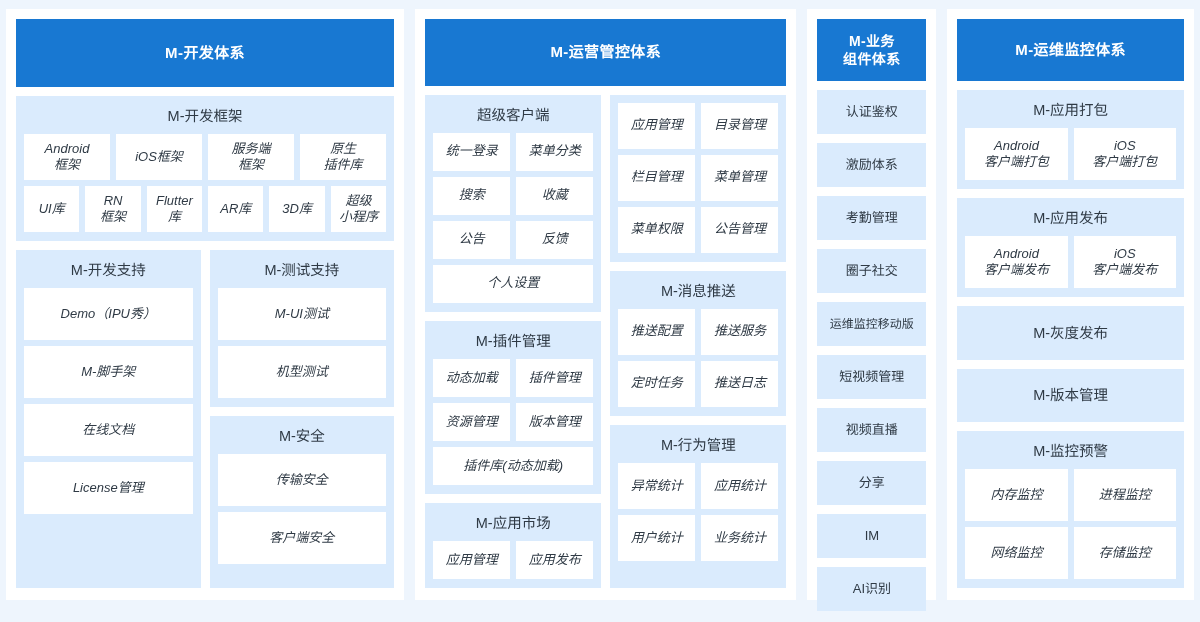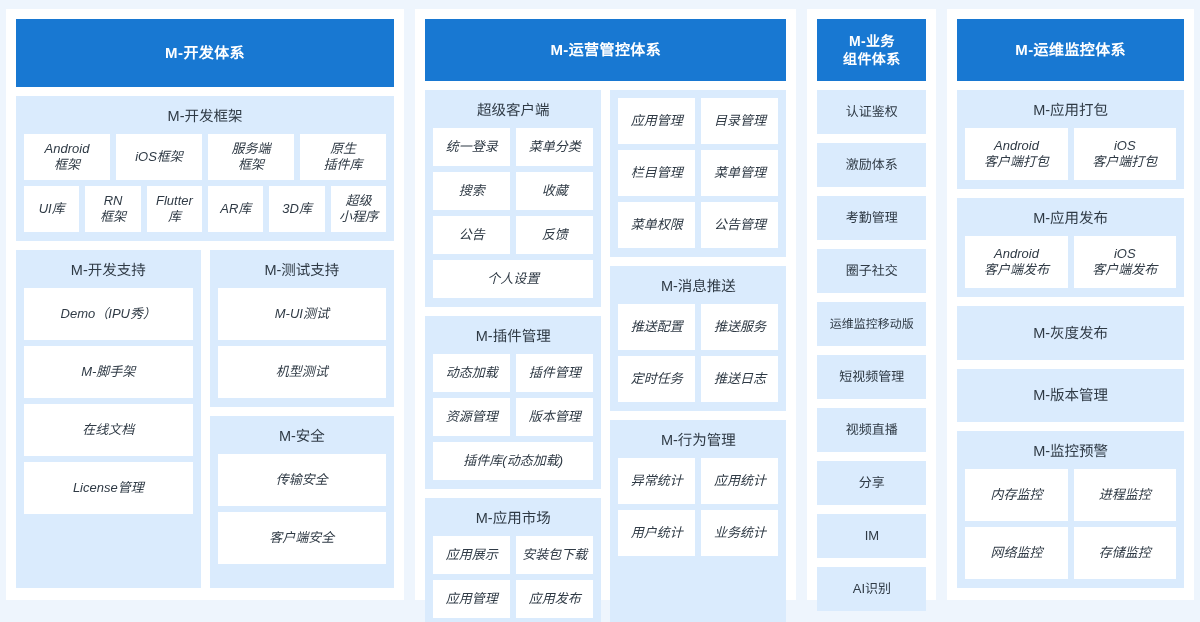--- a/index.html
+++ b/index.html
@@ -269,24 +269,20 @@
             </div>
             <div class="row">
               <div class="cell">插件库(动态加载)</div>
             </div>
           </div>
         </div>
 
         <div class="group grow">
           <div class="group-title">M-应用市场</div>
           <div class="group-rows">
-            <div class="row">
-              <div class="cell">应用展示</div>
-              <div class="cell">安装包下载</div>
-            </div>
             <div class="row">
               <div class="cell">应用管理</div>
               <div class="cell">应用发布</div>
             </div>
 
           </div>
         </div>
 
       </div>
 

